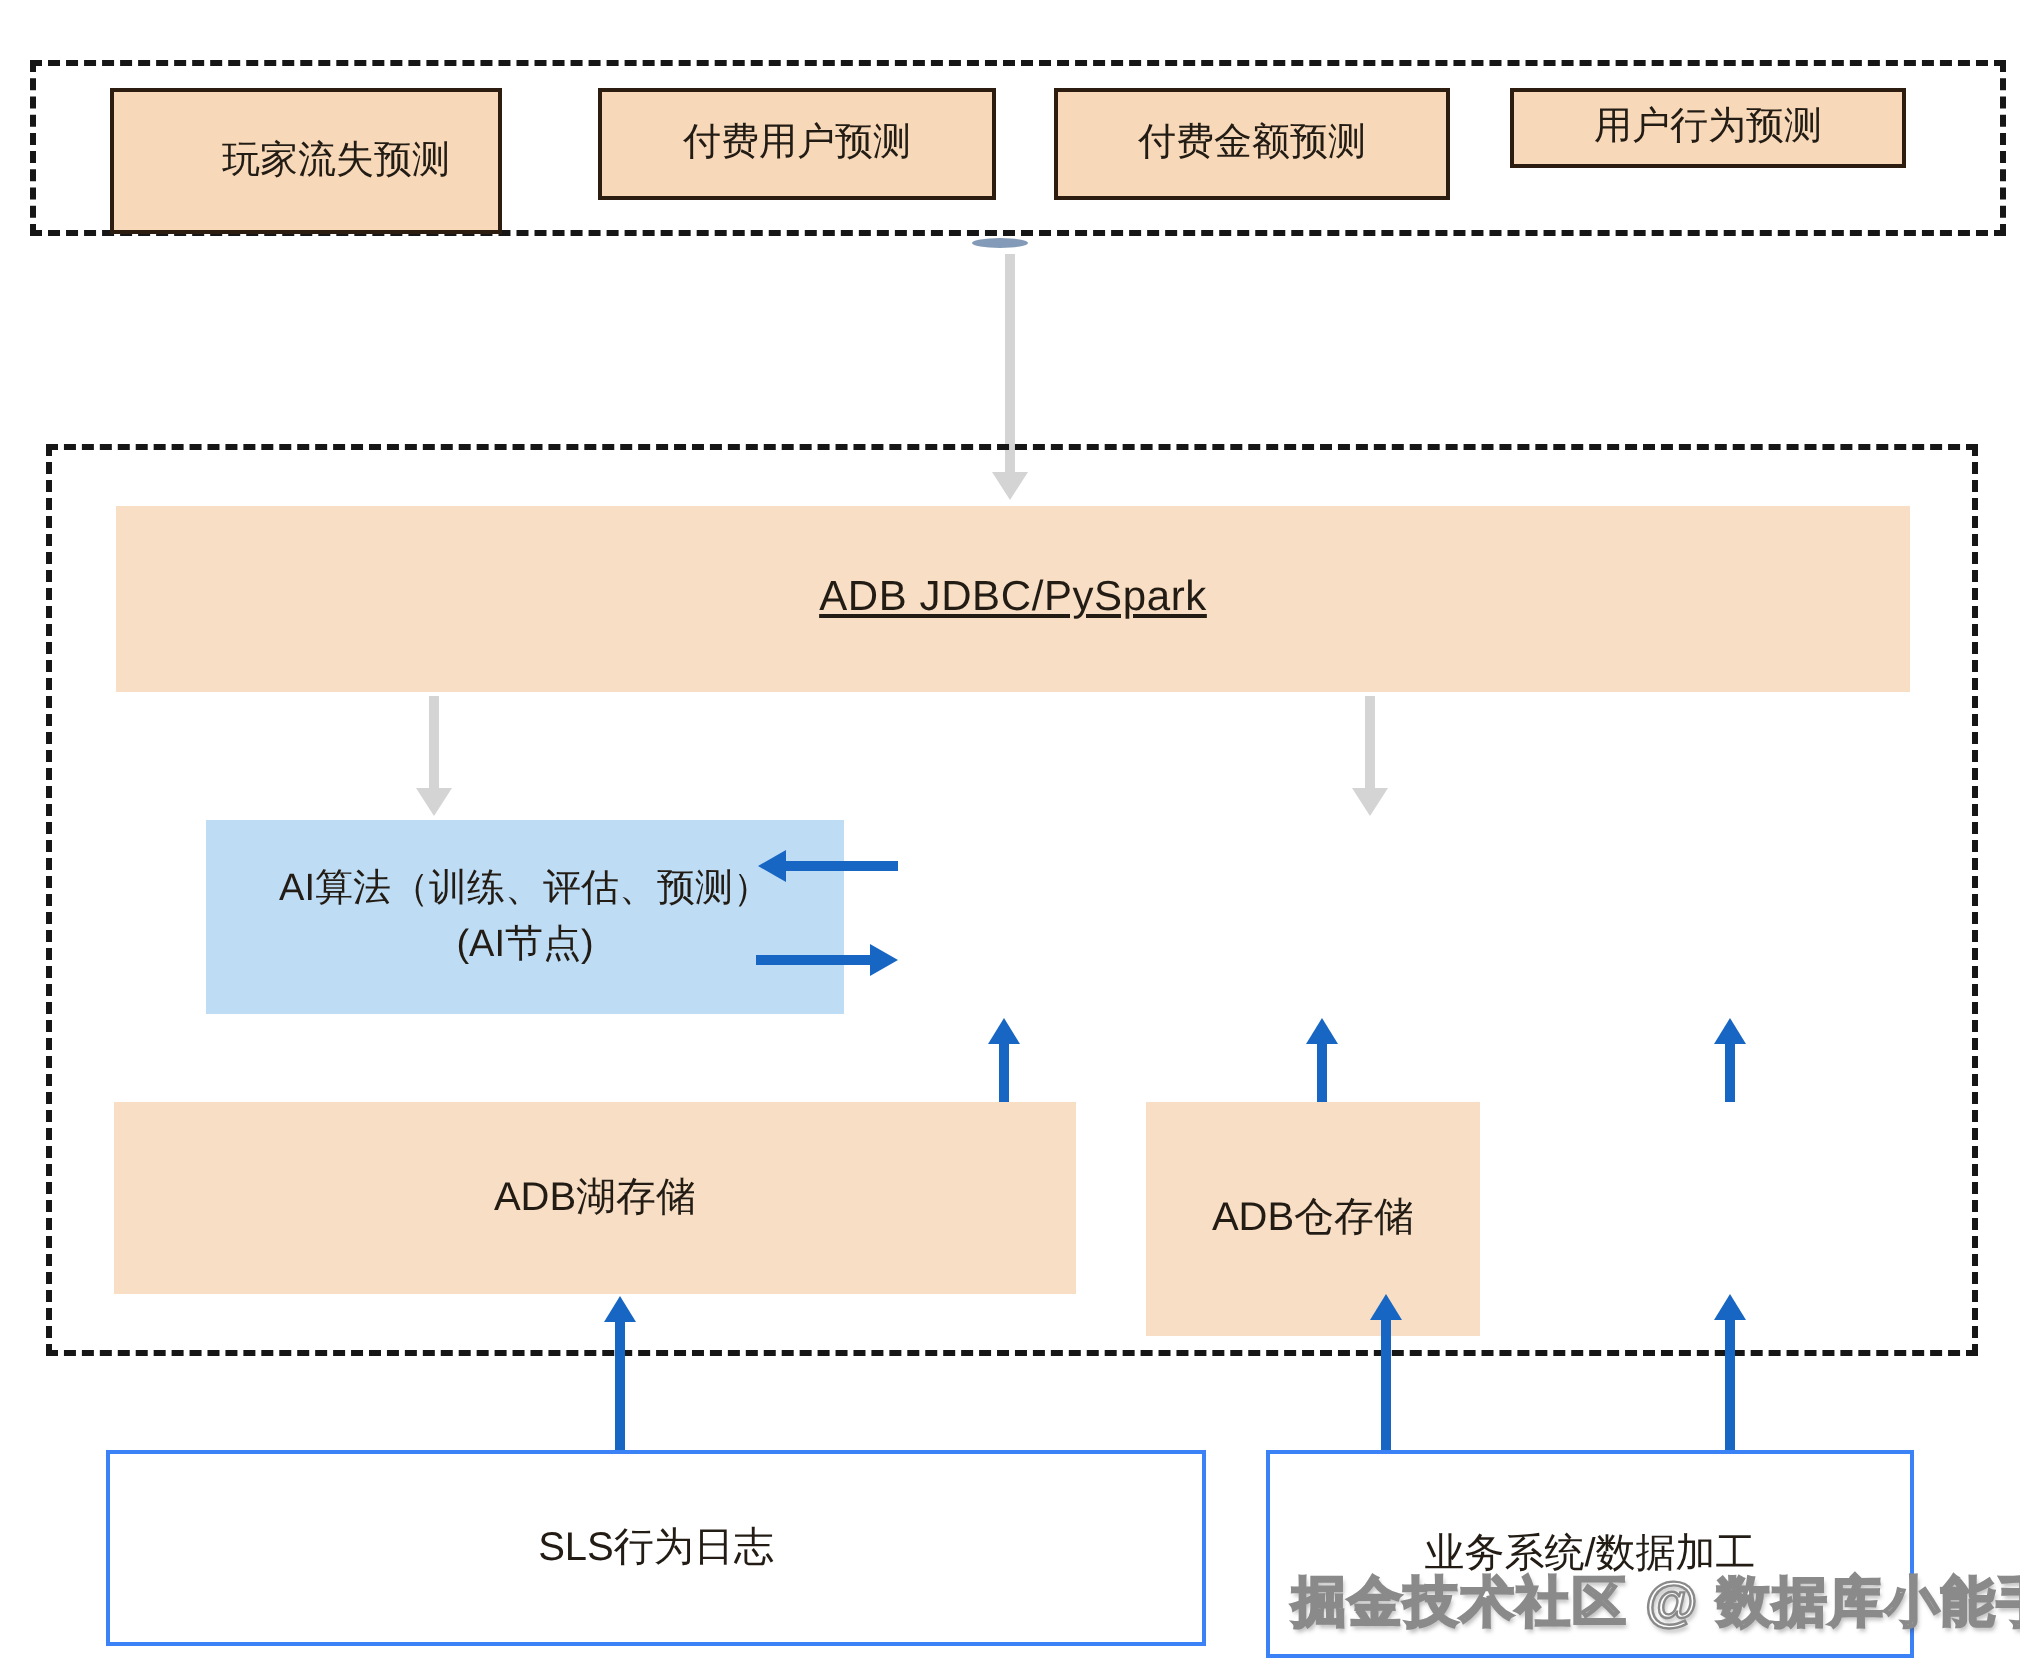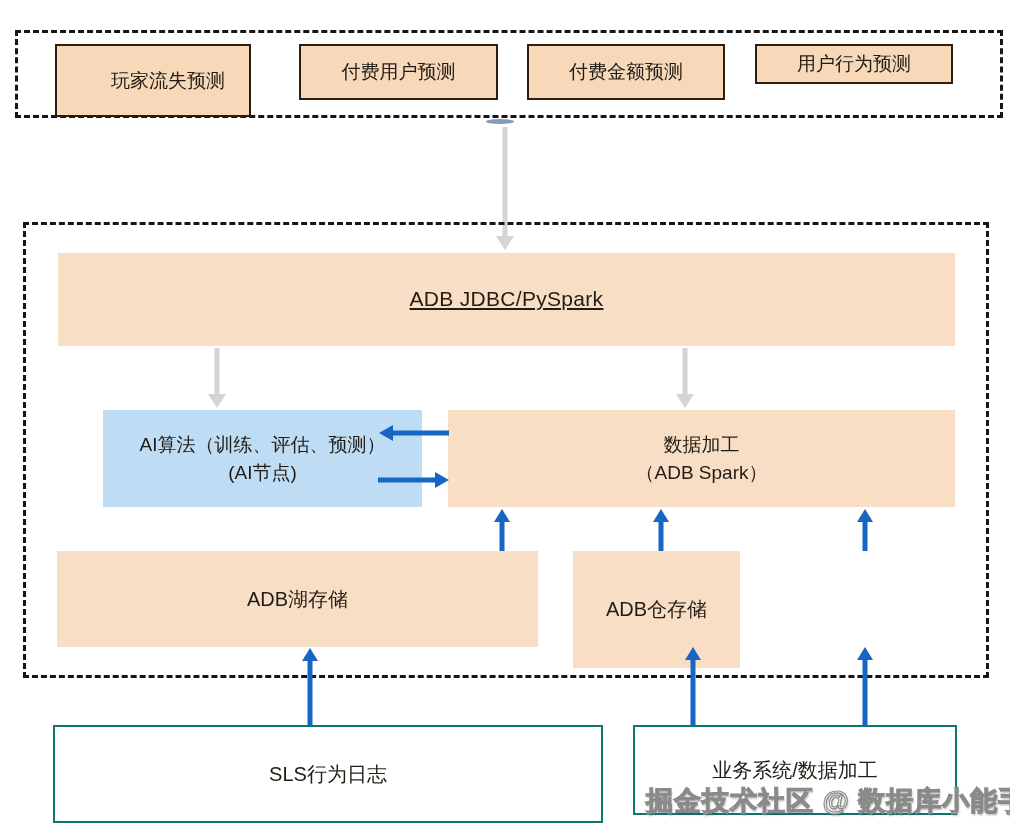--- a/index.html
+++ b/index.html
@@ -11,21 +11,21 @@
   }
   .dashed-group { position:absolute; box-sizing:border-box; border:3px dashed #161616; background:transparent; }
   .box {
     position:absolute; box-sizing:border-box;
     display:flex; flex-direction:column; align-items:center; justify-content:center;
     text-align:center; line-height:1.45;
   }
   .peach  { background:#f8dec4; }
   .peach-top { background:#f7d8b9; border:2px solid #2c1d10; }
   .blue-box { background:#bedcf4; }
-  .white-box { background:#ffffff; border:2px solid #0f766e; }
+  .white-box { background:#ffffff; border:2px solid #3b82f6; }
   .t19 { font-size:19px; }
   .t20 { font-size:20px; }
   .t21 { font-size:21px; letter-spacing:.3px; }
 
   
   .arr { position:absolute; }
   .shaft-v { position:absolute; left:50%; transform:translateX(-50%); width:5px; }
   .shaft-h { position:absolute; top:50%; transform:translateY(-50%); height:5px; }
   .gray-fill { background:#d4d4d4; }
   .blue-fill { background:#1766c3; }
@@ -89,24 +89,20 @@
   <div class="arr" style="left:676px; top:348px; width:18px; height:60px;">
     <div class="shaft-v gray-fill" style="top:0; bottom:12px;"></div>
     <div class="head head-down"></div>
   </div>
 
   <div class="box blue-box t19" style="left:58px; top:410px; width:319px; height:97px;margin-left:45px;">
     <span>AI算法（训练、评估、预测）</span>
     <span>(AI节点)</span>
   </div>
 
-  <div class="box peach t19" style="left:448px; top:410px; width:507px; height:97px;">
-    <span>数据加工</span>
-    <span>（ADB Spark）</span>
-  </div>
 
   <div class="arr" style="left:379px; top:425px; width:70px; height:16px;">
     <div class="shaft-h blue-fill" style="left:12px; right:0;"></div>
     <div class="head head-left"></div>
   </div>
   <div class="arr" style="left:378px; top:472px; width:71px; height:16px;">
     <div class="shaft-h blue-fill" style="left:0; right:12px;"></div>
     <div class="head head-right"></div>
   </div>
 
@@ -139,19 +135,19 @@
     <div class="head head-up"></div>
   </div>
   <div class="arr" style="left:857px; top:647px; width:16px; height:78px;">
     <div class="shaft-v blue-fill" style="top:11px; bottom:0;"></div>
     <div class="head head-up"></div>
   </div>
 
   <div class="box white-box t20" style="left:53px; top:725px; width:550px; height:98px;">
     <span>SLS行为日志</span>
   </div>
-  <div class="box white-box t20" style="left:633px; top:725px; width:324px; height:90px;">
+  <div class="box white-box t20" style="left:633px; top:725px; width:324px; height:104px;">
     <span>业务系统/数据加工</span>
   </div>
 
   <div class="watermark">掘金技术社区 @ 数据库小能手</div>
 
 </div>
 
 </body></html>

